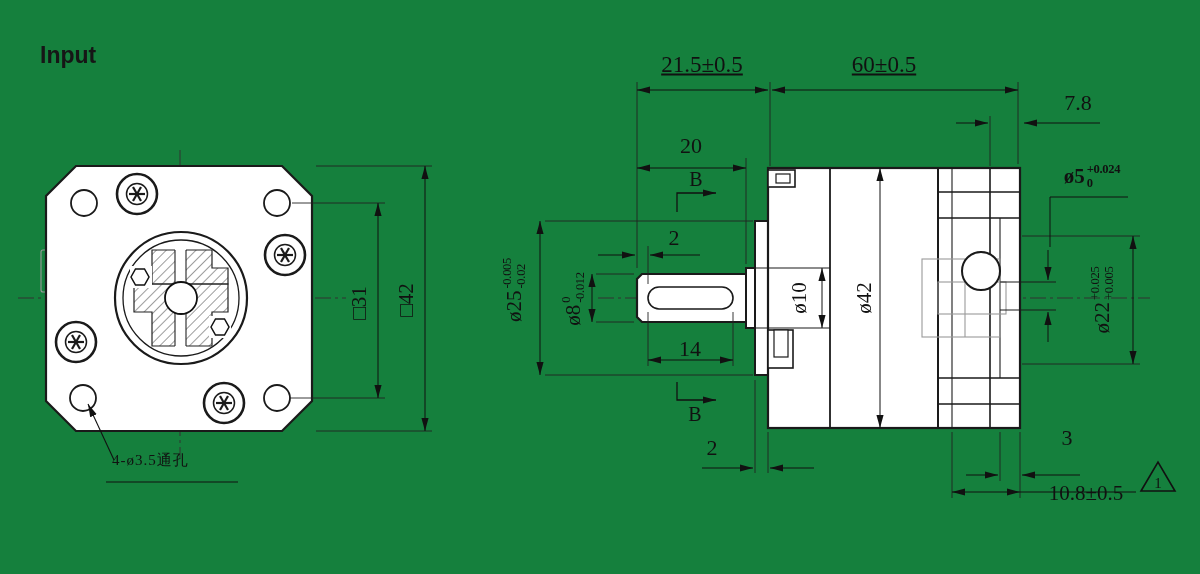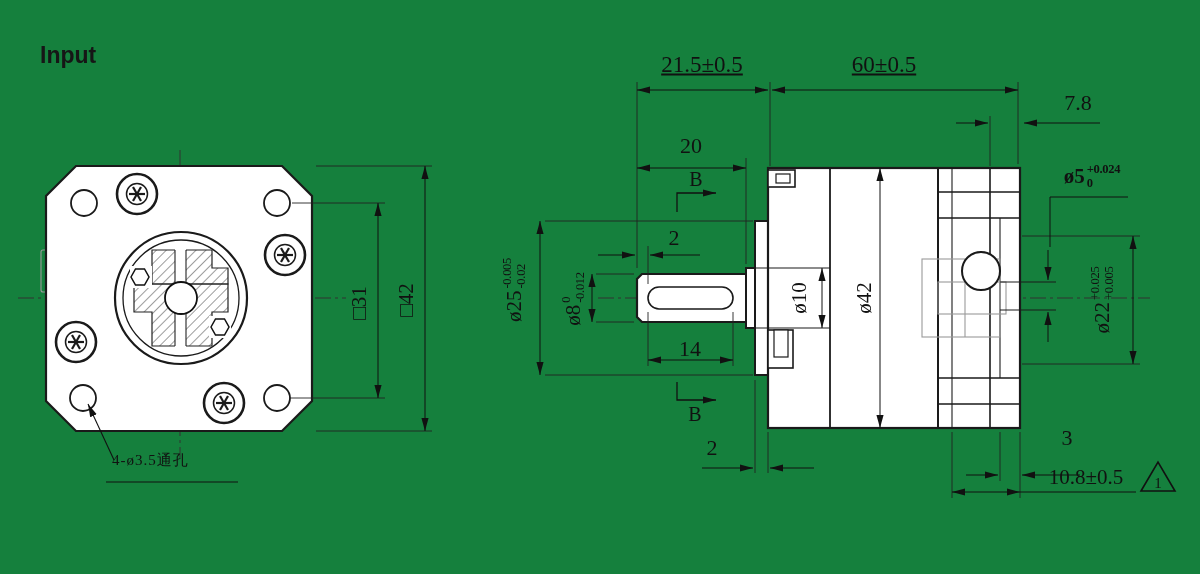--- a/index.html
+++ b/index.html
@@ -236,21 +236,21 @@
 <div class="lbl c d23" style="left:702px;top:64px;">21.5±0.5</div>
 <div class="lbl c d23" style="left:884px;top:64px;">60±0.5</div>
 <div class="lbl c d22" style="left:1078px;top:103px;">7.8</div>
 <div class="lbl c d22" style="left:691px;top:146px;">20</div>
 <div class="lbl c d20" style="left:696px;top:179px;">B</div>
 <div class="lbl c d22" style="left:674px;top:238px;">2</div>
 <div class="lbl c d22" style="left:690px;top:349px;">14</div>
 <div class="lbl c d20" style="left:695px;top:414px;">B</div>
 <div class="lbl c d22" style="left:712px;top:448px;">2</div>
 <div class="lbl c d22" style="left:1067px;top:438px;">3</div>
-<div class="lbl c d21" style="left:1086px;top:477px;">10.8±0.5</div>
+<div class="lbl c d21" style="left:1086px;top:493px;">10.8±0.5</div>
 <div class="lbl c d15" style="left:1158px;top:483px;">1</div>
 
 <div class="lbl v d21" style="left:799px;top:298px;">ø10</div>
 <div class="lbl v d21" style="left:864px;top:298px;">ø42</div>
 
 <div class="lbl v" style="left:514px;top:290px;">
   <span class="frac">
         <span class="d21">ø25</span>
         <span class="tol">
           <span>-0.005</span>

